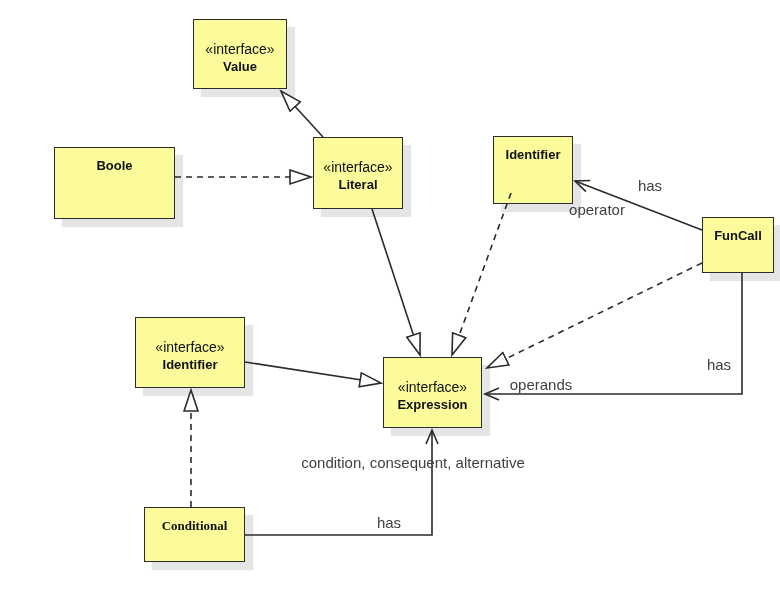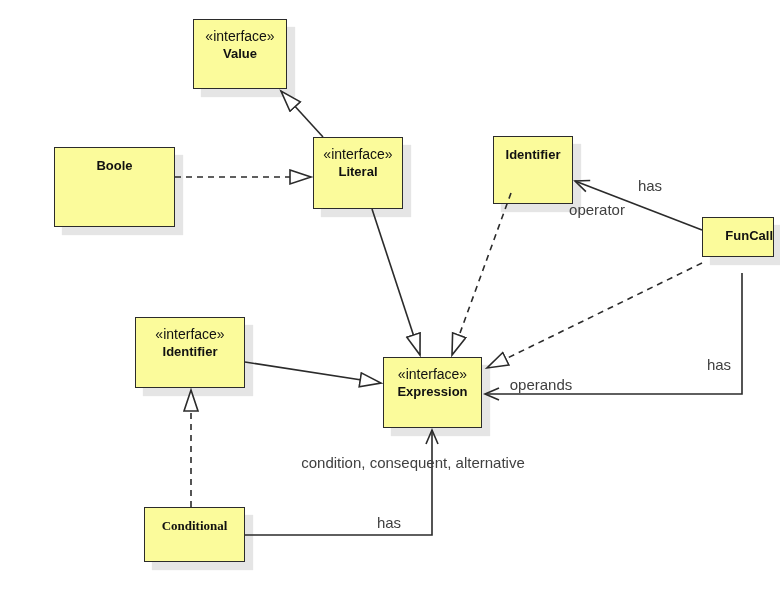--- a/index.html
+++ b/index.html
@@ -16,55 +16,55 @@
     background:#fbfb9b;
     border:1.6px solid #2b2b2b;
     box-shadow:8px 8px 1px rgba(0,0,0,0.10);
     box-sizing:border-box;
     text-align:center;
     color:#111;
     z-index:2;
   }
   .node .stereo{display:block;font-size:14px;font-weight:400;line-height:17px;}
   .node .name{display:block;font-size:13px;font-weight:700;line-height:18px;}
-  .node.iface{padding-top:8px;}
+  .node.iface{padding-top:21px;}
   .node.plain{padding-top:9px;}
   .edge-label{
     position:absolute;
     transform:translate(-50%,-50%);
     font-size:15px;
     color:#404040;
     white-space:nowrap;
     z-index:4;
   }
 </style>
 </head>
 <body>
 
 <div id="canvas">
 
   <div class="node iface" style="left:193px;top:19px;width:94px;height:70px;">
     <span class="stereo">«interface»</span>
     <span class="name">Value</span>
   </div>
 
-  <div class="node plain" style="left:54px;top:147px;width:121px;height:80px;">
+  <div class="node plain" style="left:54px;top:147px;width:121px;height:72px;">
     <span class="name">Boole</span>
   </div>
 
   <div class="node iface" style="left:313px;top:137px;width:90px;height:72px;">
     <span class="stereo">«interface»</span>
     <span class="name">Literal</span>
   </div>
 
   <div class="node plain" style="left:493px;top:136px;width:80px;height:68px;text-align:center;">
     <span class="name">Identifier</span>
   </div>
 
-  <div class="node plain" style="left:702px;top:217px;width:72px;height:40px;text-align:right;">
+  <div class="node plain" style="left:702px;top:217px;width:72px;height:56px;">
     <span class="name">FunCall</span>
   </div>
 
   <div class="node iface" style="left:135px;top:317px;width:110px;height:71px;">
     <span class="stereo">«interface»</span>
     <span class="name">Identifier</span>
   </div>
 
   <div class="node iface" style="left:383px;top:357px;width:99px;height:71px;">
     <span class="stereo">«interface»</span>

